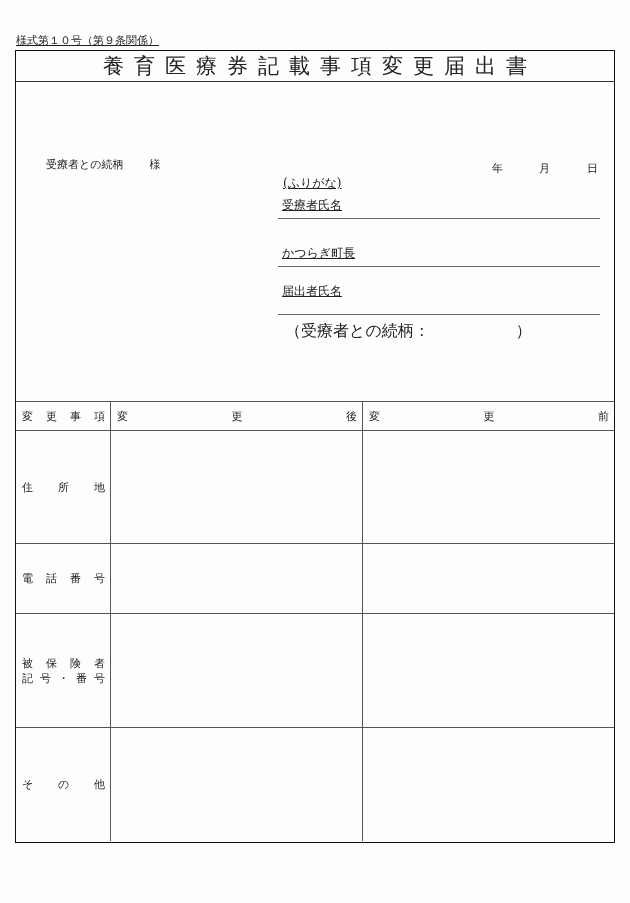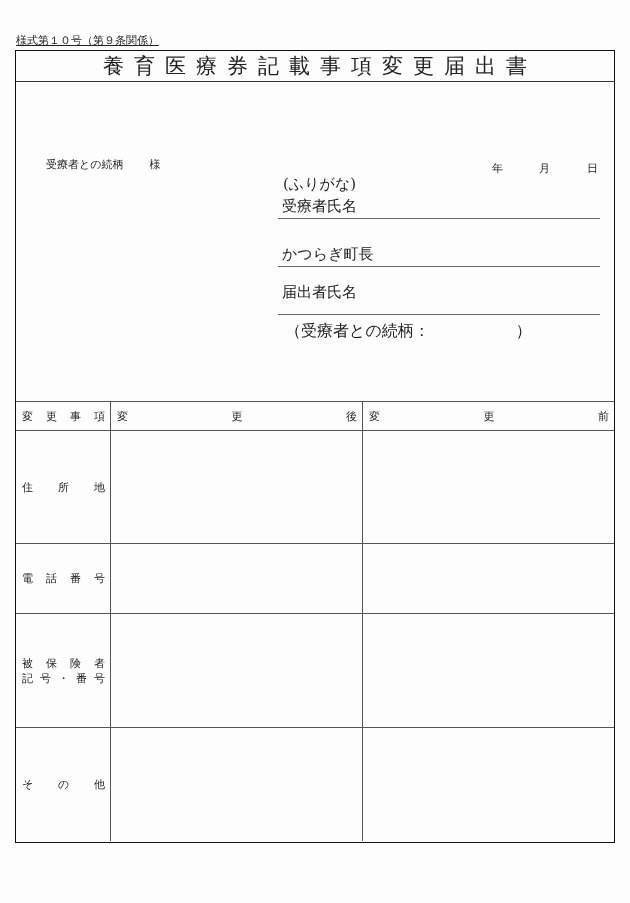--- a/index.html
+++ b/index.html
@@ -16,21 +16,21 @@
   }
   .title-band {
     position: absolute; left: 0; top: 0; width: 598px; height: 30px;
     border-bottom: 1.2px solid #333;
     display: flex; align-items: center; justify-content: center;
   }
   .title-band span { font-size: 21px; letter-spacing: 10px; padding-left: 10px; }
   .date { top: 110px; font-size: 11px; }
   .addressee { left: 45px; top: 156px; font-size: 11px; }
   .addressee .sama { margin-left: 26px; }
-  .field-label { left: 281px; font-size: 15px; }
+  .field-label { left: 281px; font-size: 12px; text-decoration: underline; }
   .field-line { left: 277px; width: 322px; height: 0; border-top: 1px solid #666; }
   .relation { left: 284px; top: 320px; font-size: 16px; }
   .relation .close { margin-left: 86px; }
 
   table.changes {
     position: absolute; left: 0; top: 350px; width: 598px;
     border-collapse: collapse; table-layout: fixed;
   }
   table.changes td {
     border: 1px solid #555; padding: 0; font-size: 11px; vertical-align: middle;

